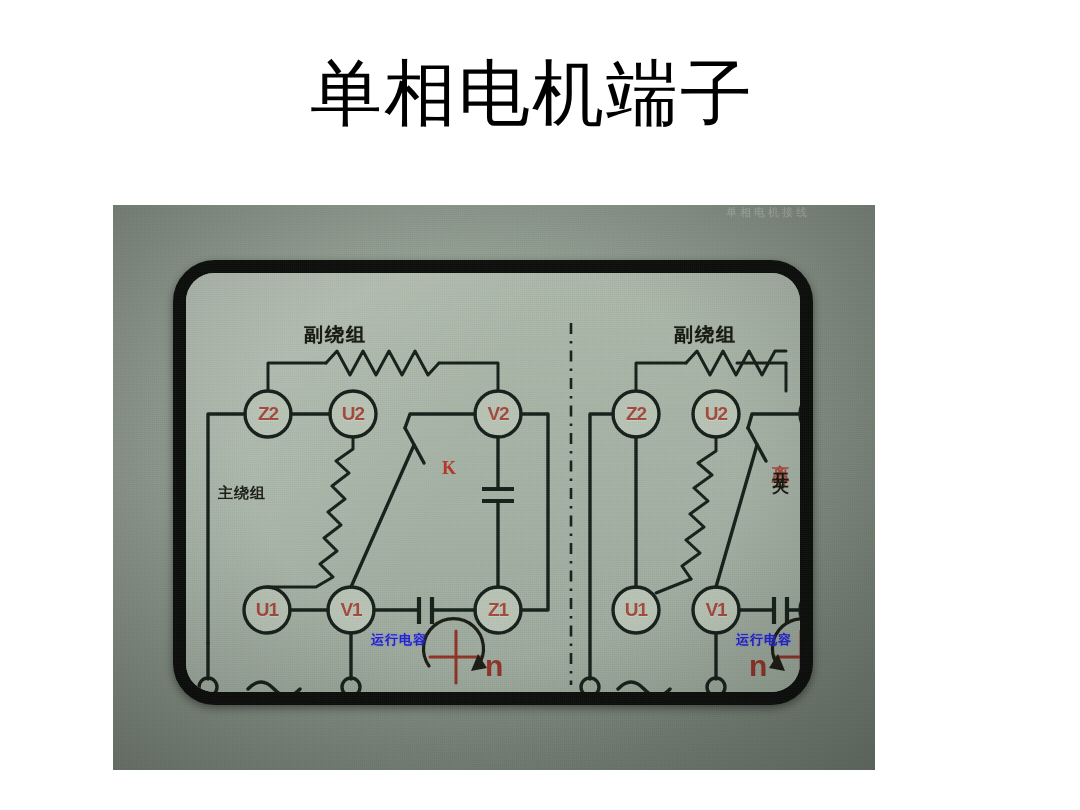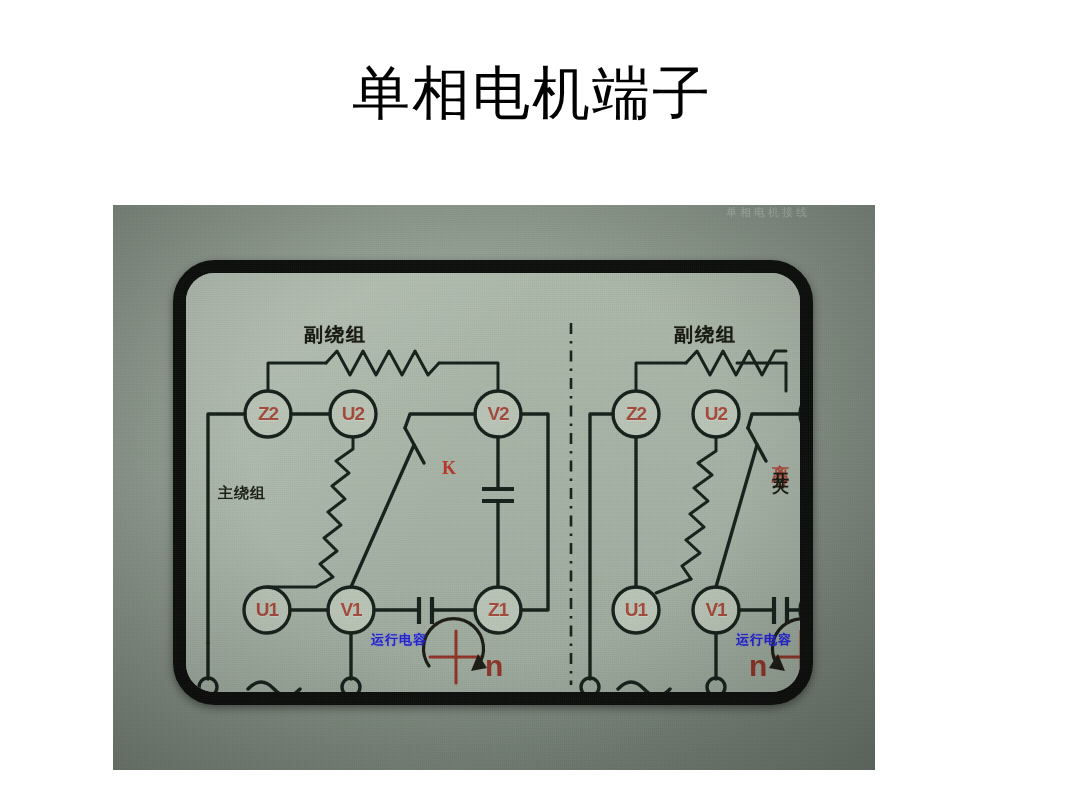--- a/index.html
+++ b/index.html
@@ -16,21 +16,21 @@
   }
 
   
   #slide-title {
     position: absolute;
     left: 0;
     top: 58px;
     width: 1064px;
     text-align: center;
     font-family: "Liberation Serif", serif;
-    font-size: 58px;
+    font-size: 72px;
     line-height: 72px;
     color: #000000;
     letter-spacing: 2px;
     white-space: nowrap;
   }
 
   
   #photo {
     position: absolute;
     left: 113px;

